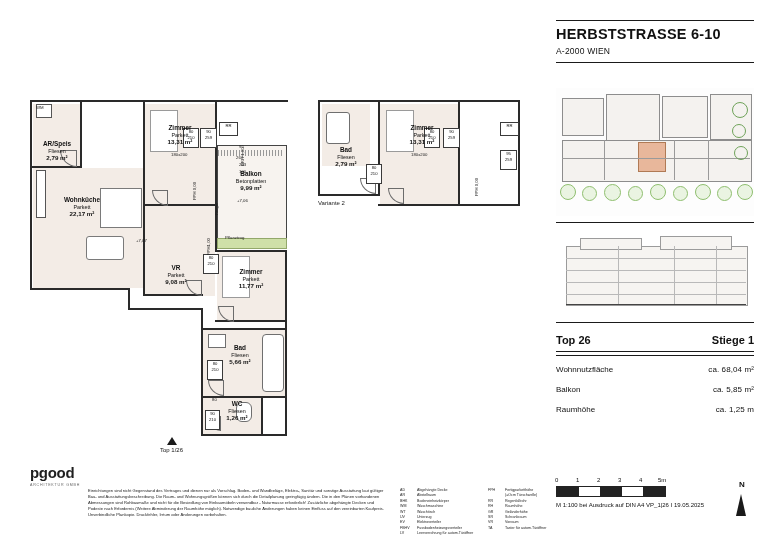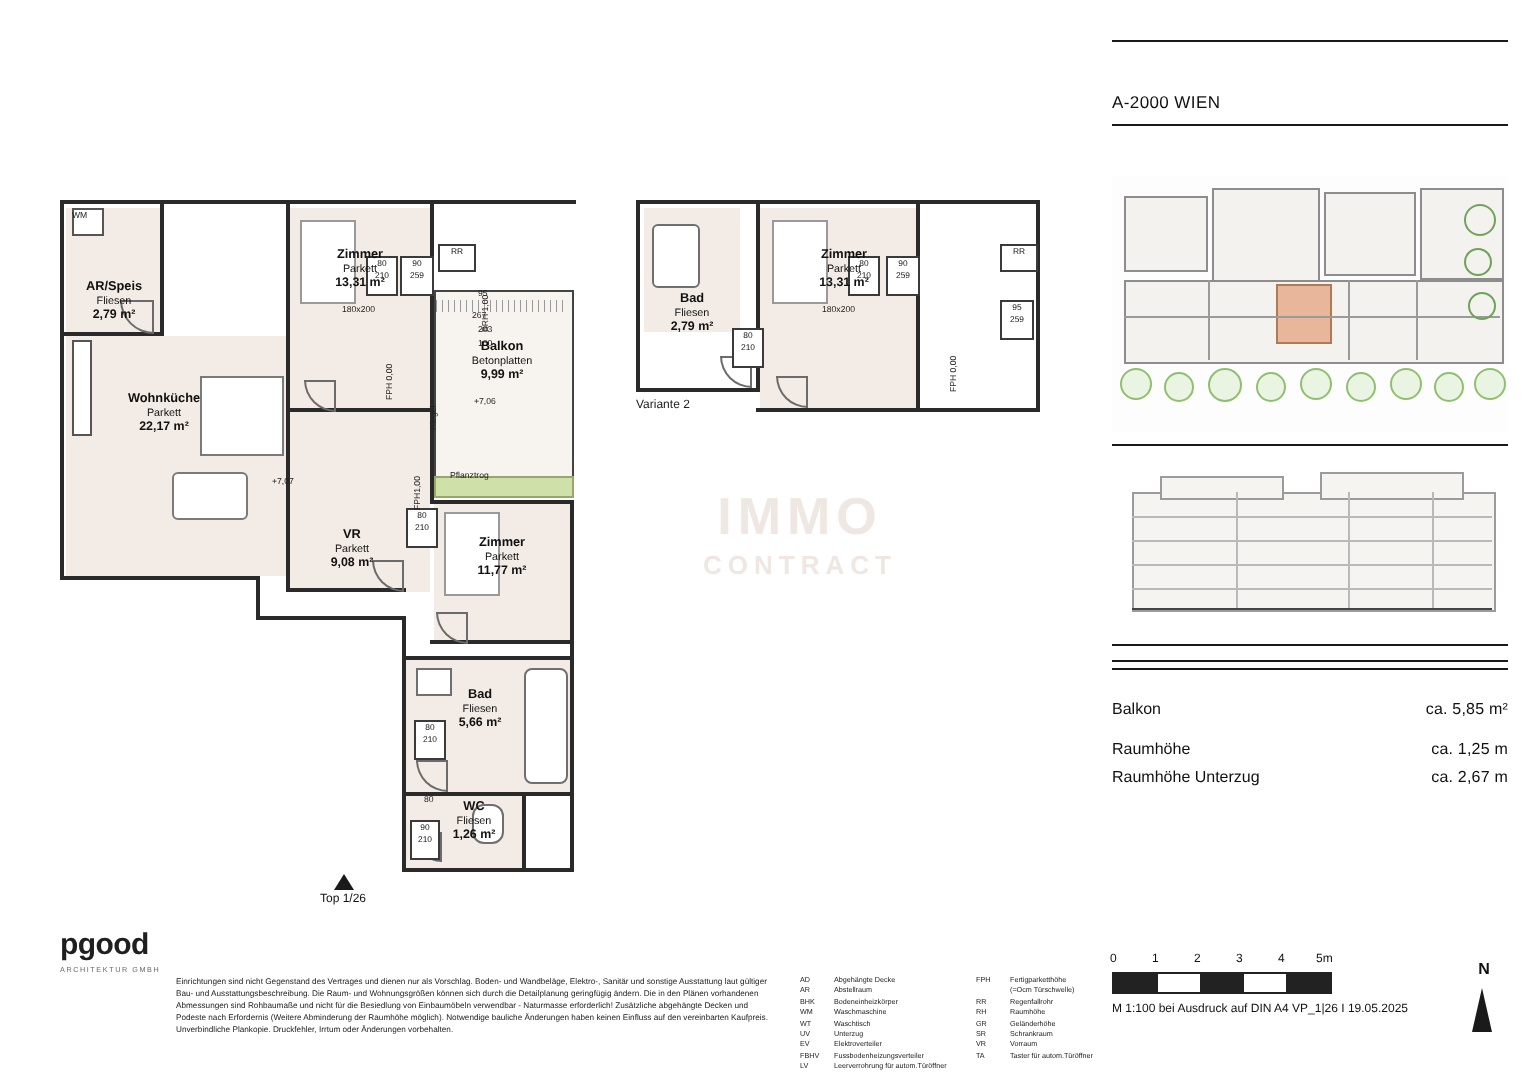--- a/index.html
+++ b/index.html
@@ -267,27 +267,24 @@
       <div class="a">13,31 m²</div>
     </div>
     <div class="lbl" style="left:322px;top:146px;width:48px;">
       <div class="n">Bad</div>
       <div class="m">Fliesen</div>
       <div class="a">2,79 m²</div>
     </div>
     <div class="variant" style="left:318px;top:200px;">Variante 2</div>
   </div>
 
-  <div class="wm">
-    <div class="l1">IMMO</div>
-    <div class="l2">CONTRACT</div>
-  </div>
 
   <div class="rpanel">
     <div class="rule" style="top:20px;"></div>
+    <div class="title">HERBSTSTRASSE 6-10</div>
     <div class="subtitle">A-2000 WIEN</div>
     <div class="rule" style="top:62px;"></div>
 
     <div class="siteplan">
       <div class="sp-block" style="left:6px;top:10px;width:40px;height:36px;"></div>
       <div class="sp-block" style="left:50px;top:6px;width:52px;height:46px;"></div>
       <div class="sp-block" style="left:106px;top:8px;width:44px;height:40px;"></div>
       <div class="sp-block" style="left:154px;top:6px;width:40px;height:44px;"></div>
       <div class="sp-block" style="left:6px;top:52px;width:188px;height:40px;"></div>
       <div class="sp-high" style="left:82px;top:54px;width:26px;height:28px;"></div>
@@ -319,36 +316,40 @@
       <div class="ev-l" style="left:10px;top:50px;width:180px;height:0.7px;"></div>
       <div class="ev-l" style="left:10px;top:62px;width:180px;height:0.7px;"></div>
       <div class="ev-l" style="left:62px;top:14px;width:0.7px;height:58px;"></div>
       <div class="ev-l" style="left:118px;top:14px;width:0.7px;height:58px;"></div>
       <div class="ev-l" style="left:160px;top:14px;width:0.7px;height:58px;"></div>
       <div class="ev-l" style="left:10px;top:72px;width:180px;height:1.2px;background:#444;"></div>
     </div>
     <div class="rule" style="top:322px;"></div>
 
     <div class="tbl">
+      <div class="hdr">
+        <span>Top 26</span>
+        <span>Stiege 1</span>
+      </div>
       <div class="rule" style="position:relative;top:0;margin-bottom:3px;"></div>
       <div class="rule" style="position:relative;top:0;margin-bottom:6px;"></div>
 
+      <div class="row">
+        <span>Wohnnutzfläche</span>
+        <span class="val">ca. 68,04 m²</span>
+      </div>
       <div class="gap"></div>
       <div class="row">
         <span>Balkon</span>
         <span class="val">ca.   5,85 m²</span>
       </div>
       <div class="gap"></div>
       <div class="row">
         <span>Raumhöhe</span>
         <span class="val">ca.  1,25 m</span>
-      </div>
-      <div class="row">
-        <span>Raumhöhe Unterzug</span>
-        <span class="val">ca.  2,67 m</span>
       </div>
     </div>
   </div>
 
   <div class="scalewrap">
     <div class="sb">
       <div class="fill"></div>
         <div></div>
         <div class="fill"></div>
         <div></div>

